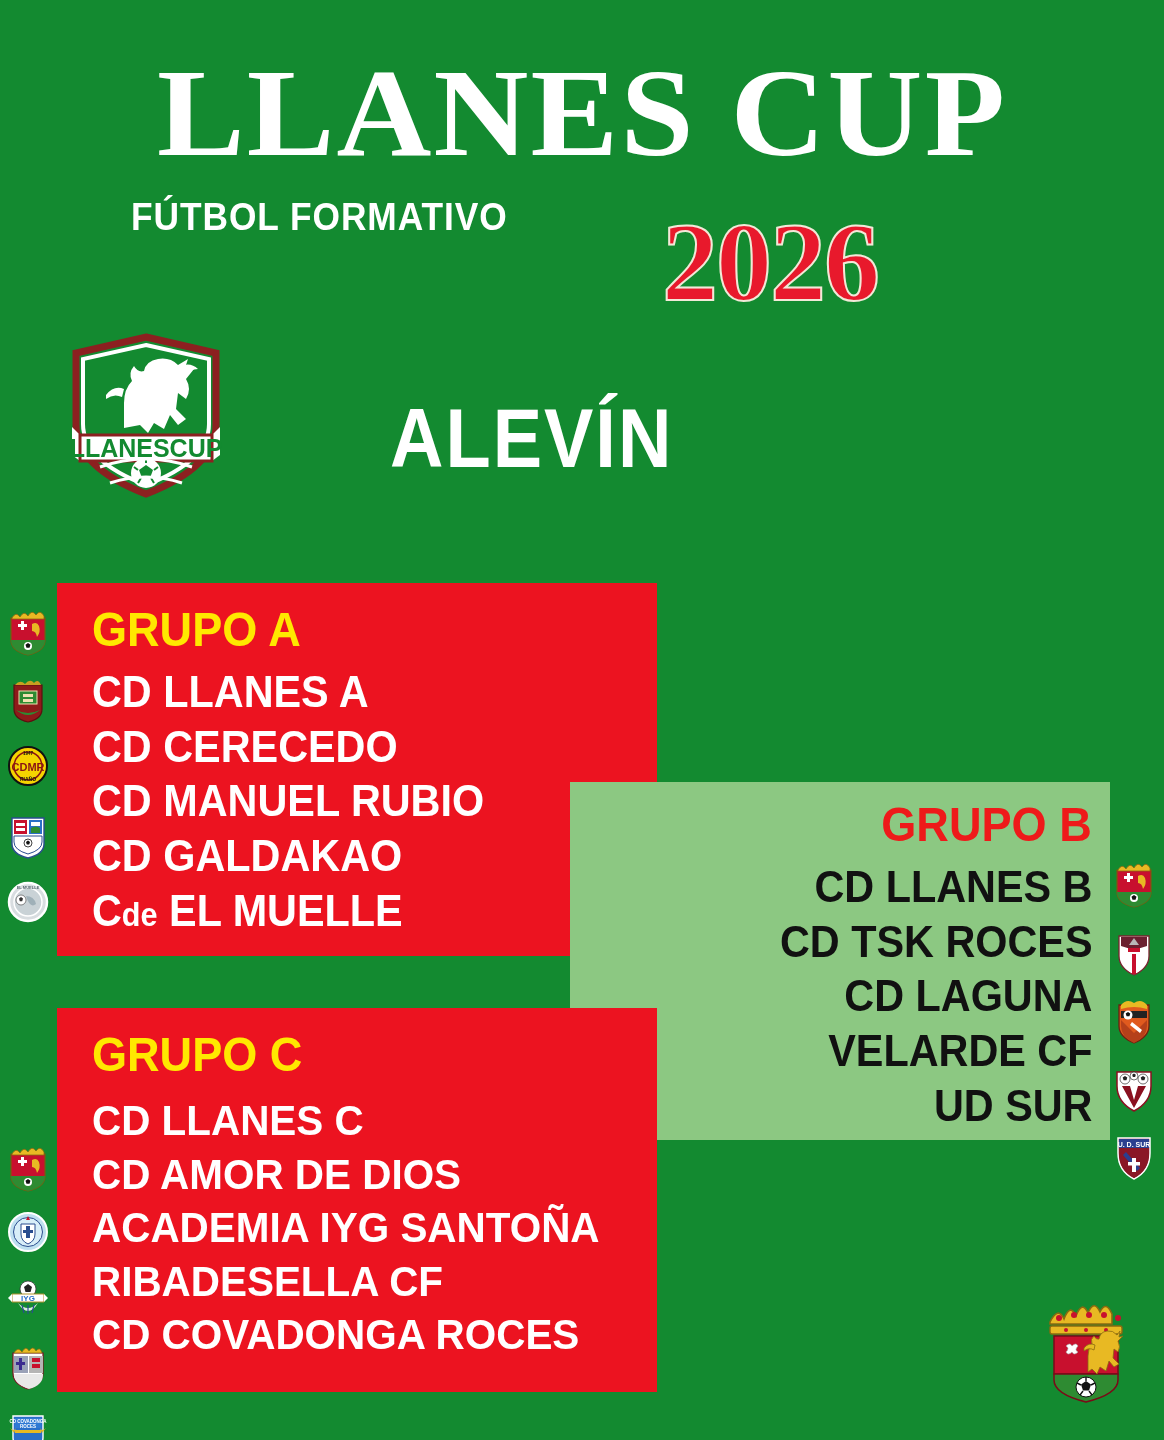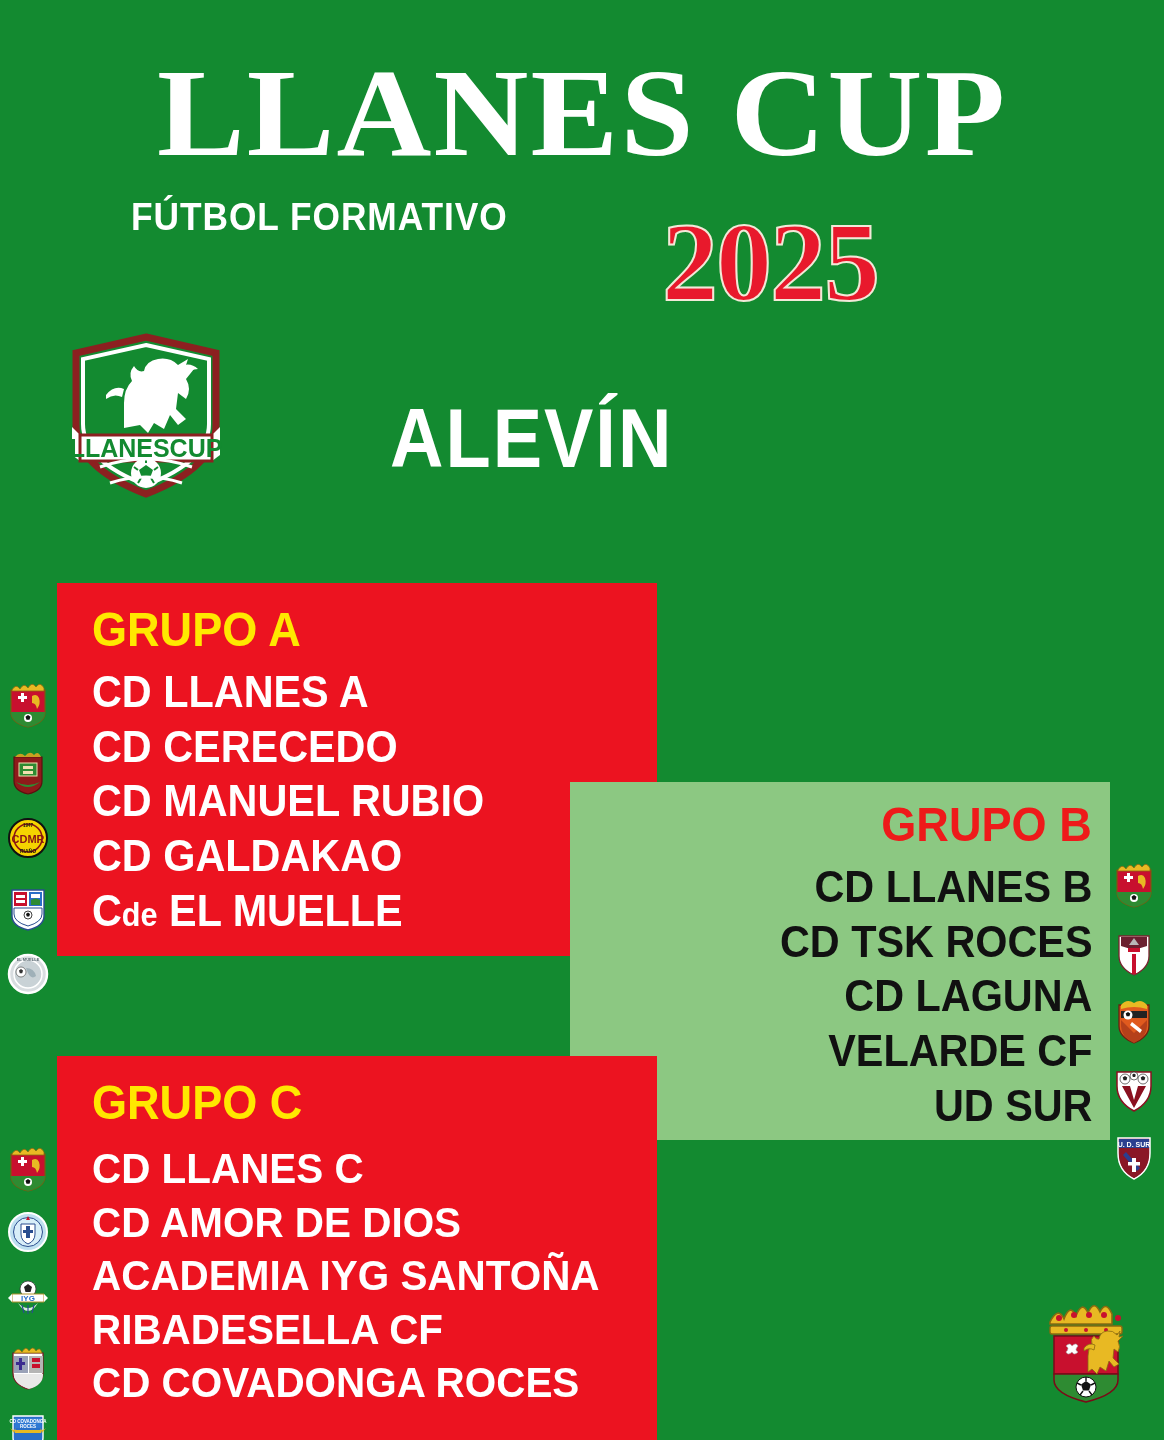--- a/index.html
+++ b/index.html
@@ -61,21 +61,21 @@
     transform-origin:left top;
     white-space:nowrap;
   }
 
   
   .cup-logo{position:absolute;left:66px;top:333px;width:160px;height:165px;text-align:right;}
 
   
   .group-box{position:absolute;}
   .box-a{left:57px;top:563px;width:600px;height:373px;background:#EC1320;margin-top:20px;}
-  .box-c{left:57px;top:1056px;width:600px;height:384px;background:#EC1320;}
+  .box-c{left:57px;top:1008px;width:600px;height:384px;background:#EC1320;}
   .box-b{left:570px;top:782px;width:540px;height:358px;background:#8CC882;}
 
   .grp-title{
     font-family:"Liberation Sans", sans-serif;
     font-weight:bold;
     line-height:1;
     white-space:nowrap;
   }
   .box-a .grp-title,.box-c .grp-title{
     color:#FFE800;font-size:49px;letter-spacing:0px;
@@ -103,36 +103,36 @@
   .box-c .team-list{top:88px;font-size:43px;}
   .box-b .team-list{
     right:18px;top:80px;color:#111111;font-size:44px;text-align:right;
     transform:scaleX(0.94);transform-origin:right top;
   }
   .team-list li{margin:0;padding:0 0 5px 0;}
   .lower{font-size:0.74em;text-transform:none;}
 
   
   .badge-strip{position:absolute;display:flex;flex-direction:column;}
-  .strip-a{left:6px;top:676px;gap:16px;text-align:right;}
+  .strip-a{left:6px;top:604px;gap:16px;text-align:right;}
   .strip-c{left:6px;top:1140px;gap:14px;}
   .strip-b{left:1112px;top:856px;gap:16px;}
   .badge{width:44px;height:52px;position:relative;}
   .badge svg{display:block;}
 
   .crest-big{position:absolute;left:1040px;top:1296px;width:92px;height:112px;}
 </style>
 </head>
 <body>
 
 <div class="poster">
 
   <div class="title">LLANES CUP</div>
   <div class="subtitle">FÚTBOL FORMATIVO</div>
-  <div class="year">2025</div>
+  <div class="year">2026</div>
   <div class="category">ALEVÍN</div>
 
   <div class="cup-logo">
     <svg width="160" height="165" viewBox="0 0 160 165">
       <path d="M80 4 L150 20 L150 92 Q150 134 80 161 Q10 134 10 92 L10 20 Z" fill="#138A30" stroke="#8C2020" stroke-width="7"></path>
       <path d="M80 12 L143 26 L143 91 Q143 128 80 152 Q17 128 17 91 L17 26 Z" fill="none" stroke="#ffffff" stroke-width="4"></path>
 
       <g fill="#ffffff">
         <path d="M58 95 L58 70 Q58 56 66 48 Q62 40 68 33 Q72 40 78 38 Q80 28 92 26
                  Q104 24 112 32 L122 26 L118 38 L128 36 L120 46

